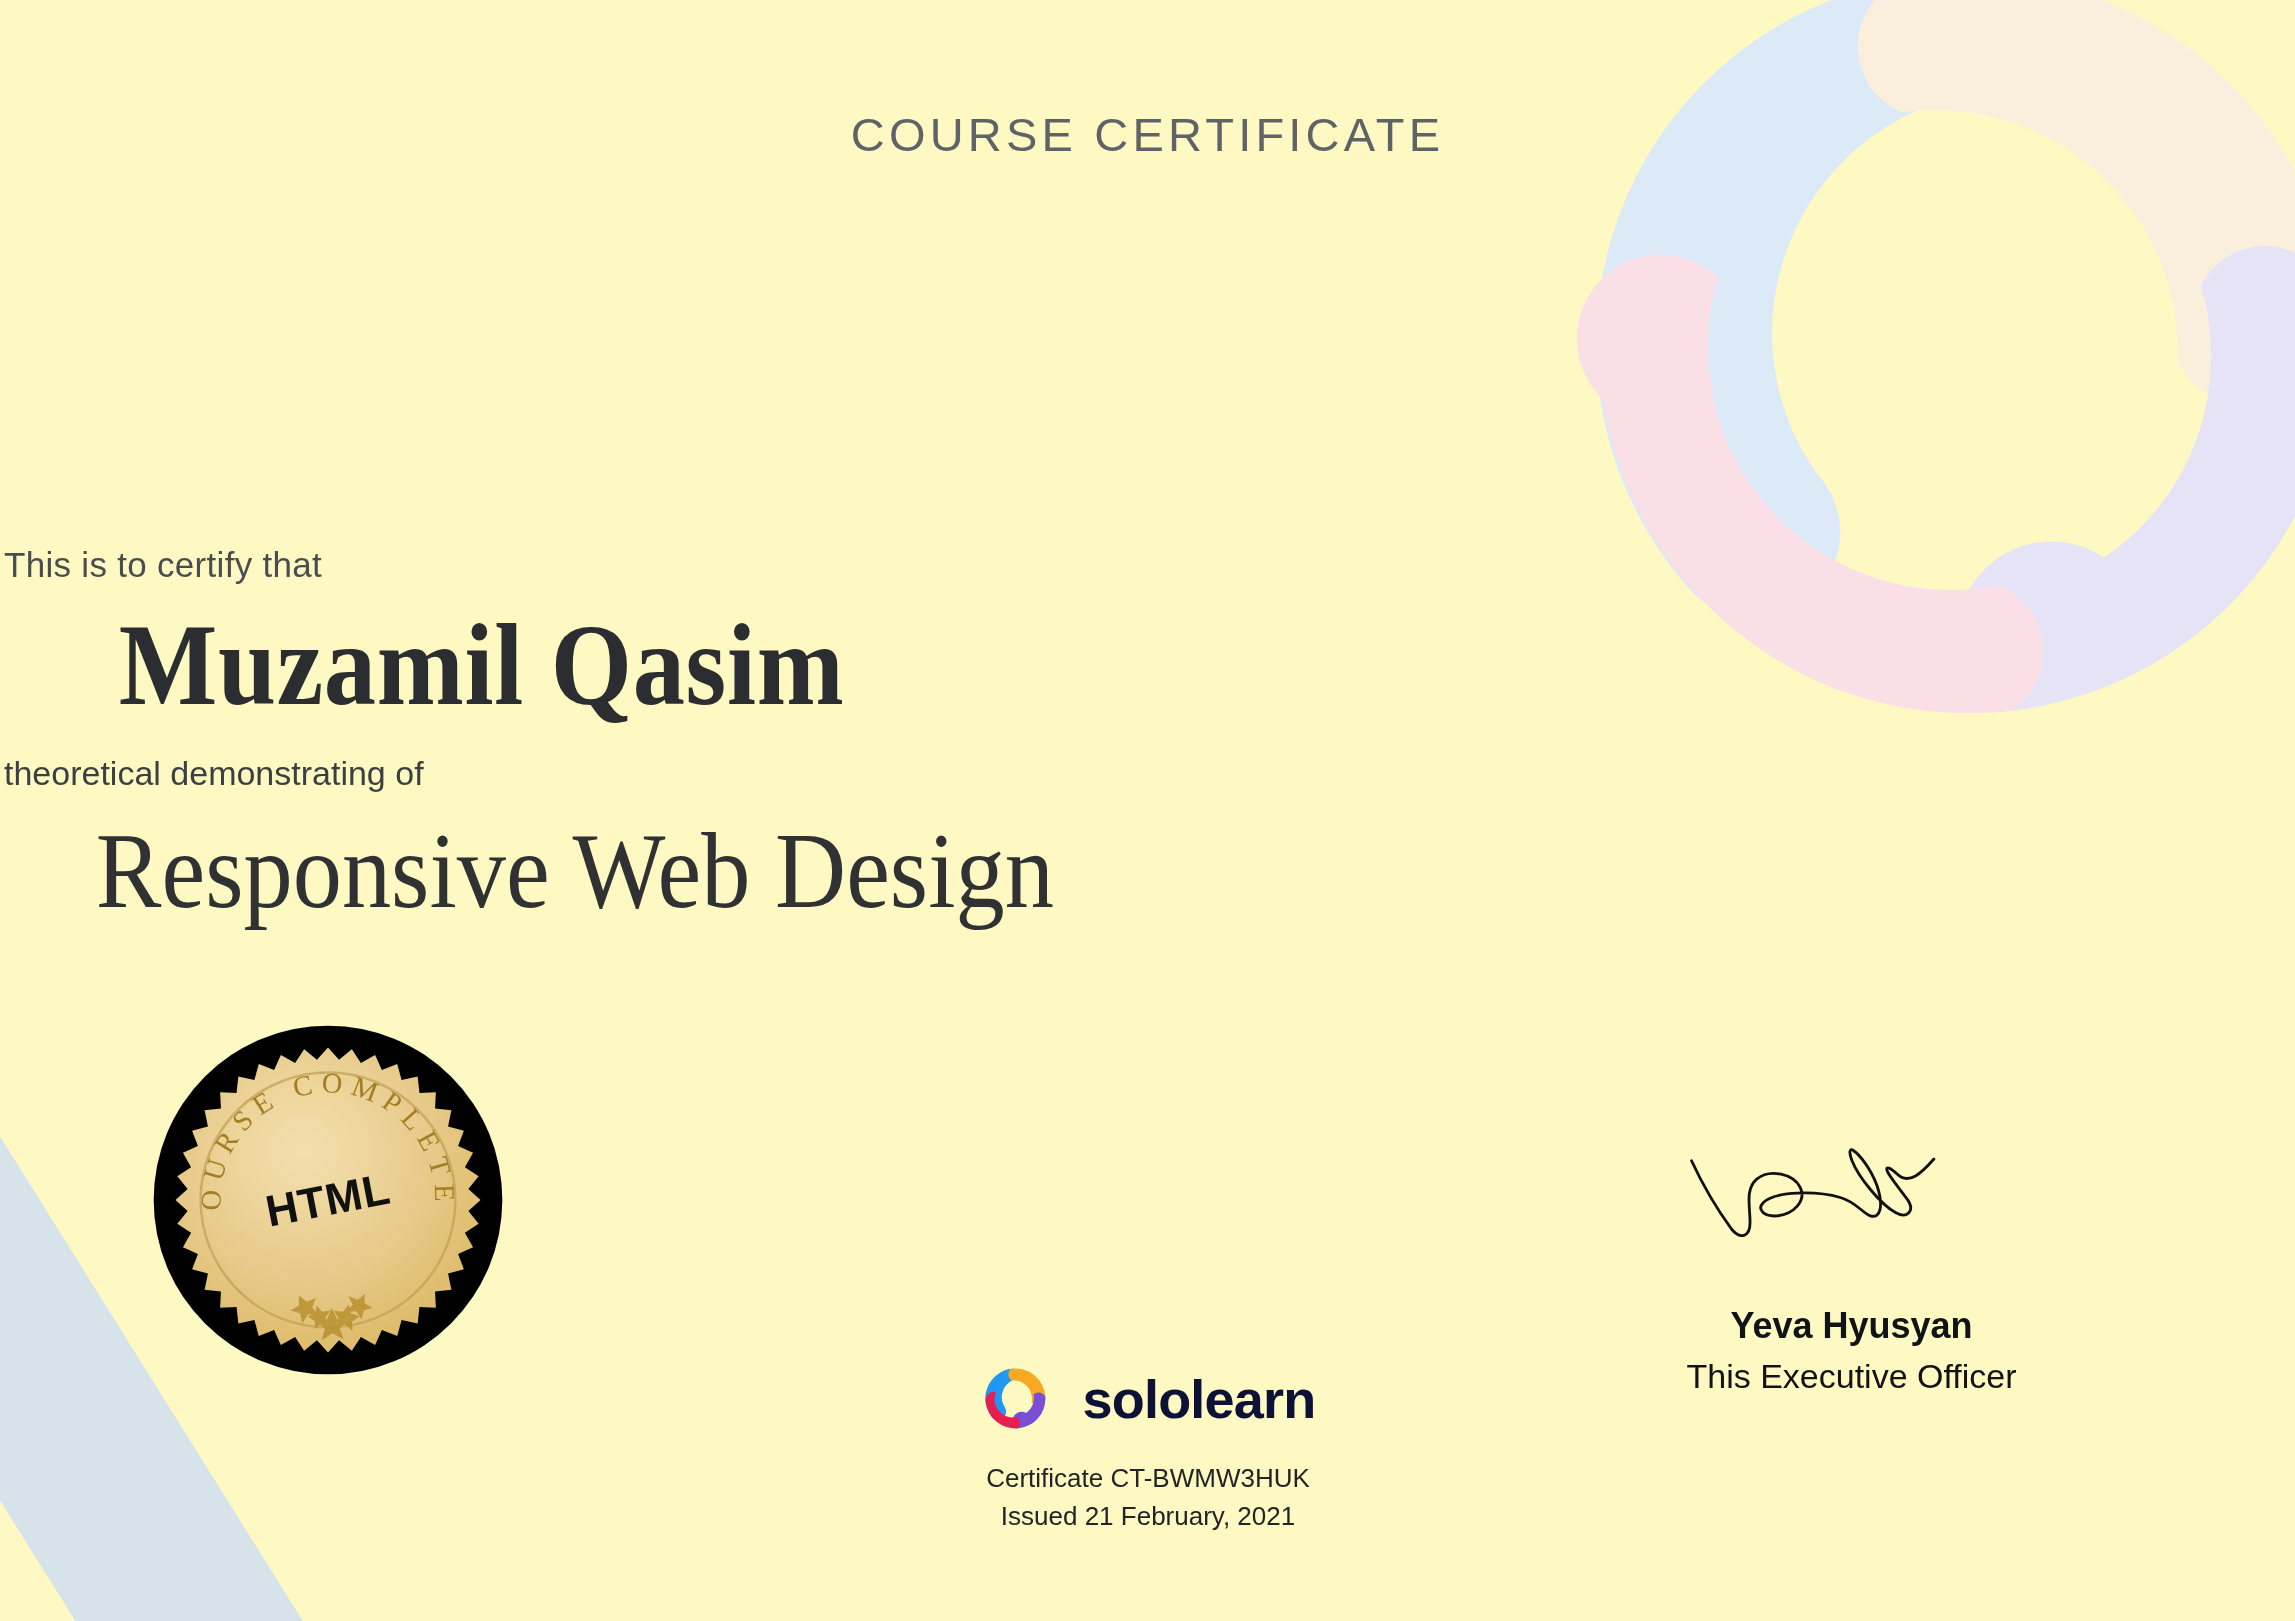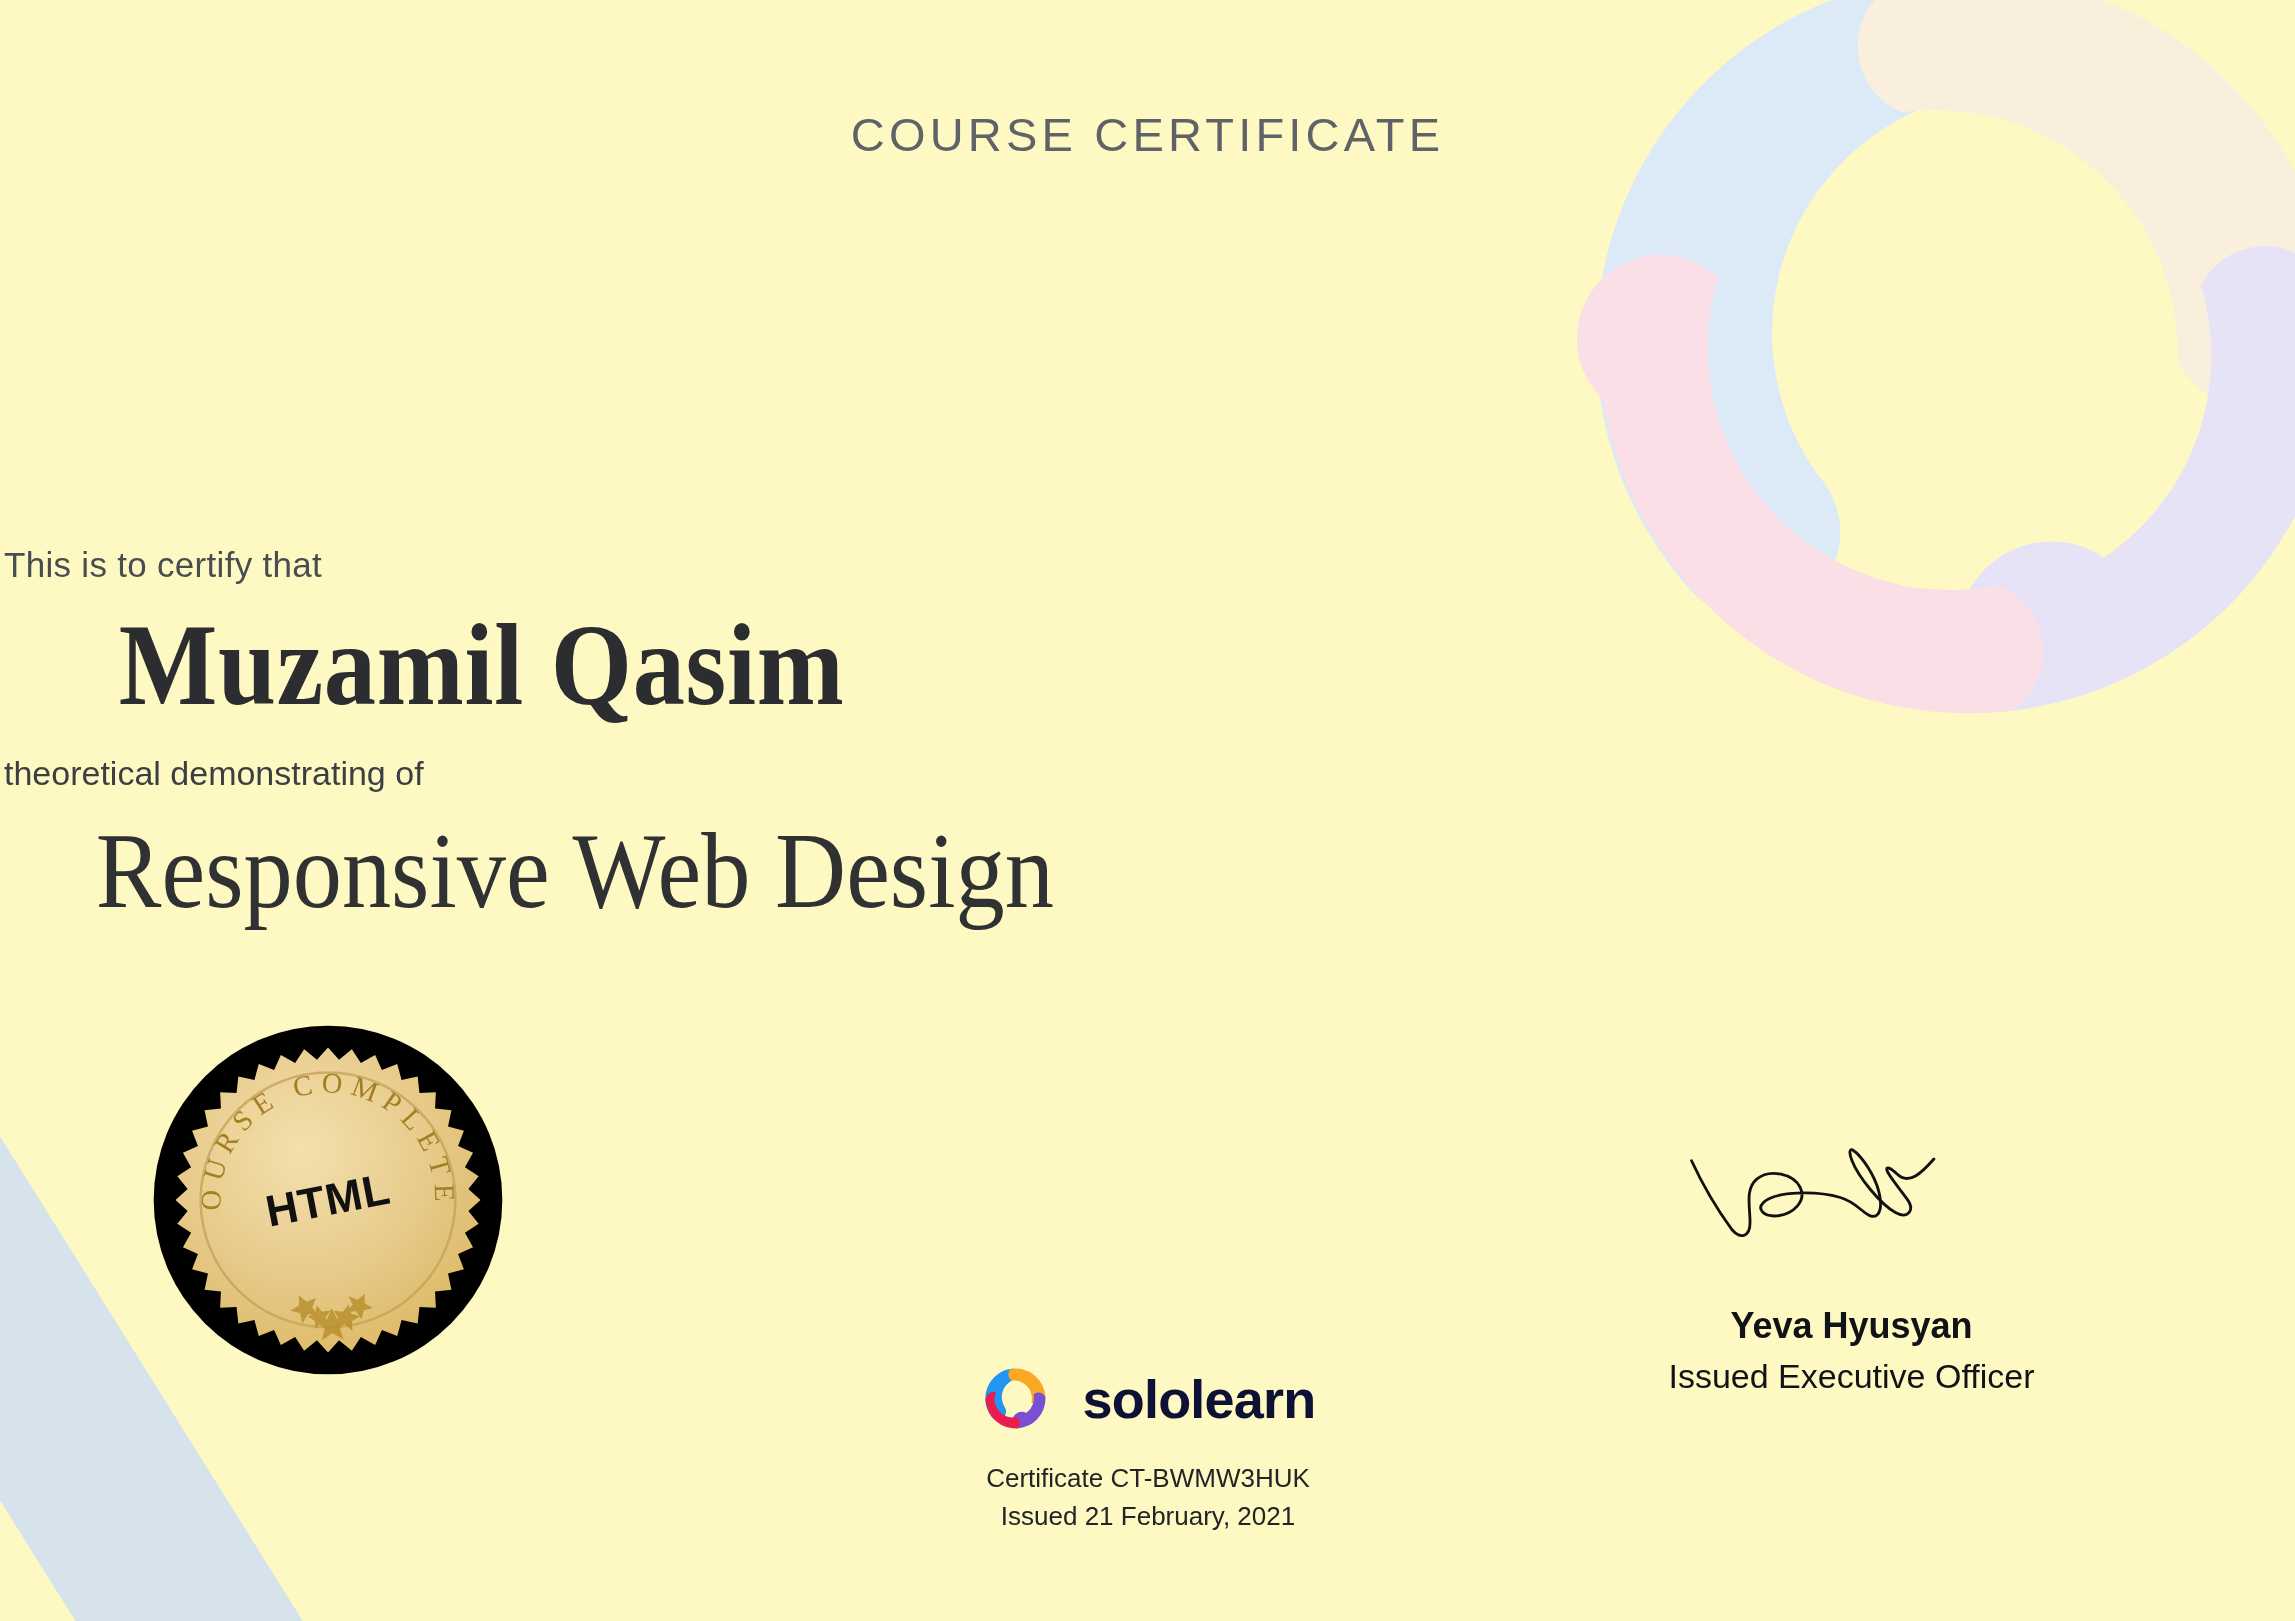--- a/index.html
+++ b/index.html
@@ -277,17 +277,17 @@
                    C 156,74 140,90 120,92 C 104,93 96,84 104,76
                    C 118,62 168,62 196,70 C 214,75 222,88 232,92
                    C 244,96 248,80 240,56 C 232,34 218,18 212,14
                    C 207,10 206,16 210,26 C 218,46 244,78 262,88
                    C 276,96 286,86 276,72 C 266,58 254,44 252,38
                    C 250,32 256,34 264,42 C 278,56 294,40 308,24"></path>
         </g>
       </svg>
     </div>
     <div class="signer-name">Yeva Hyusyan</div>
-    <div class="signer-title">Issued Executive Officer</div>
+    <div class="signer-title">This Executive Officer</div>
   </div>
 
 </div>
 
 
 </body></html>

